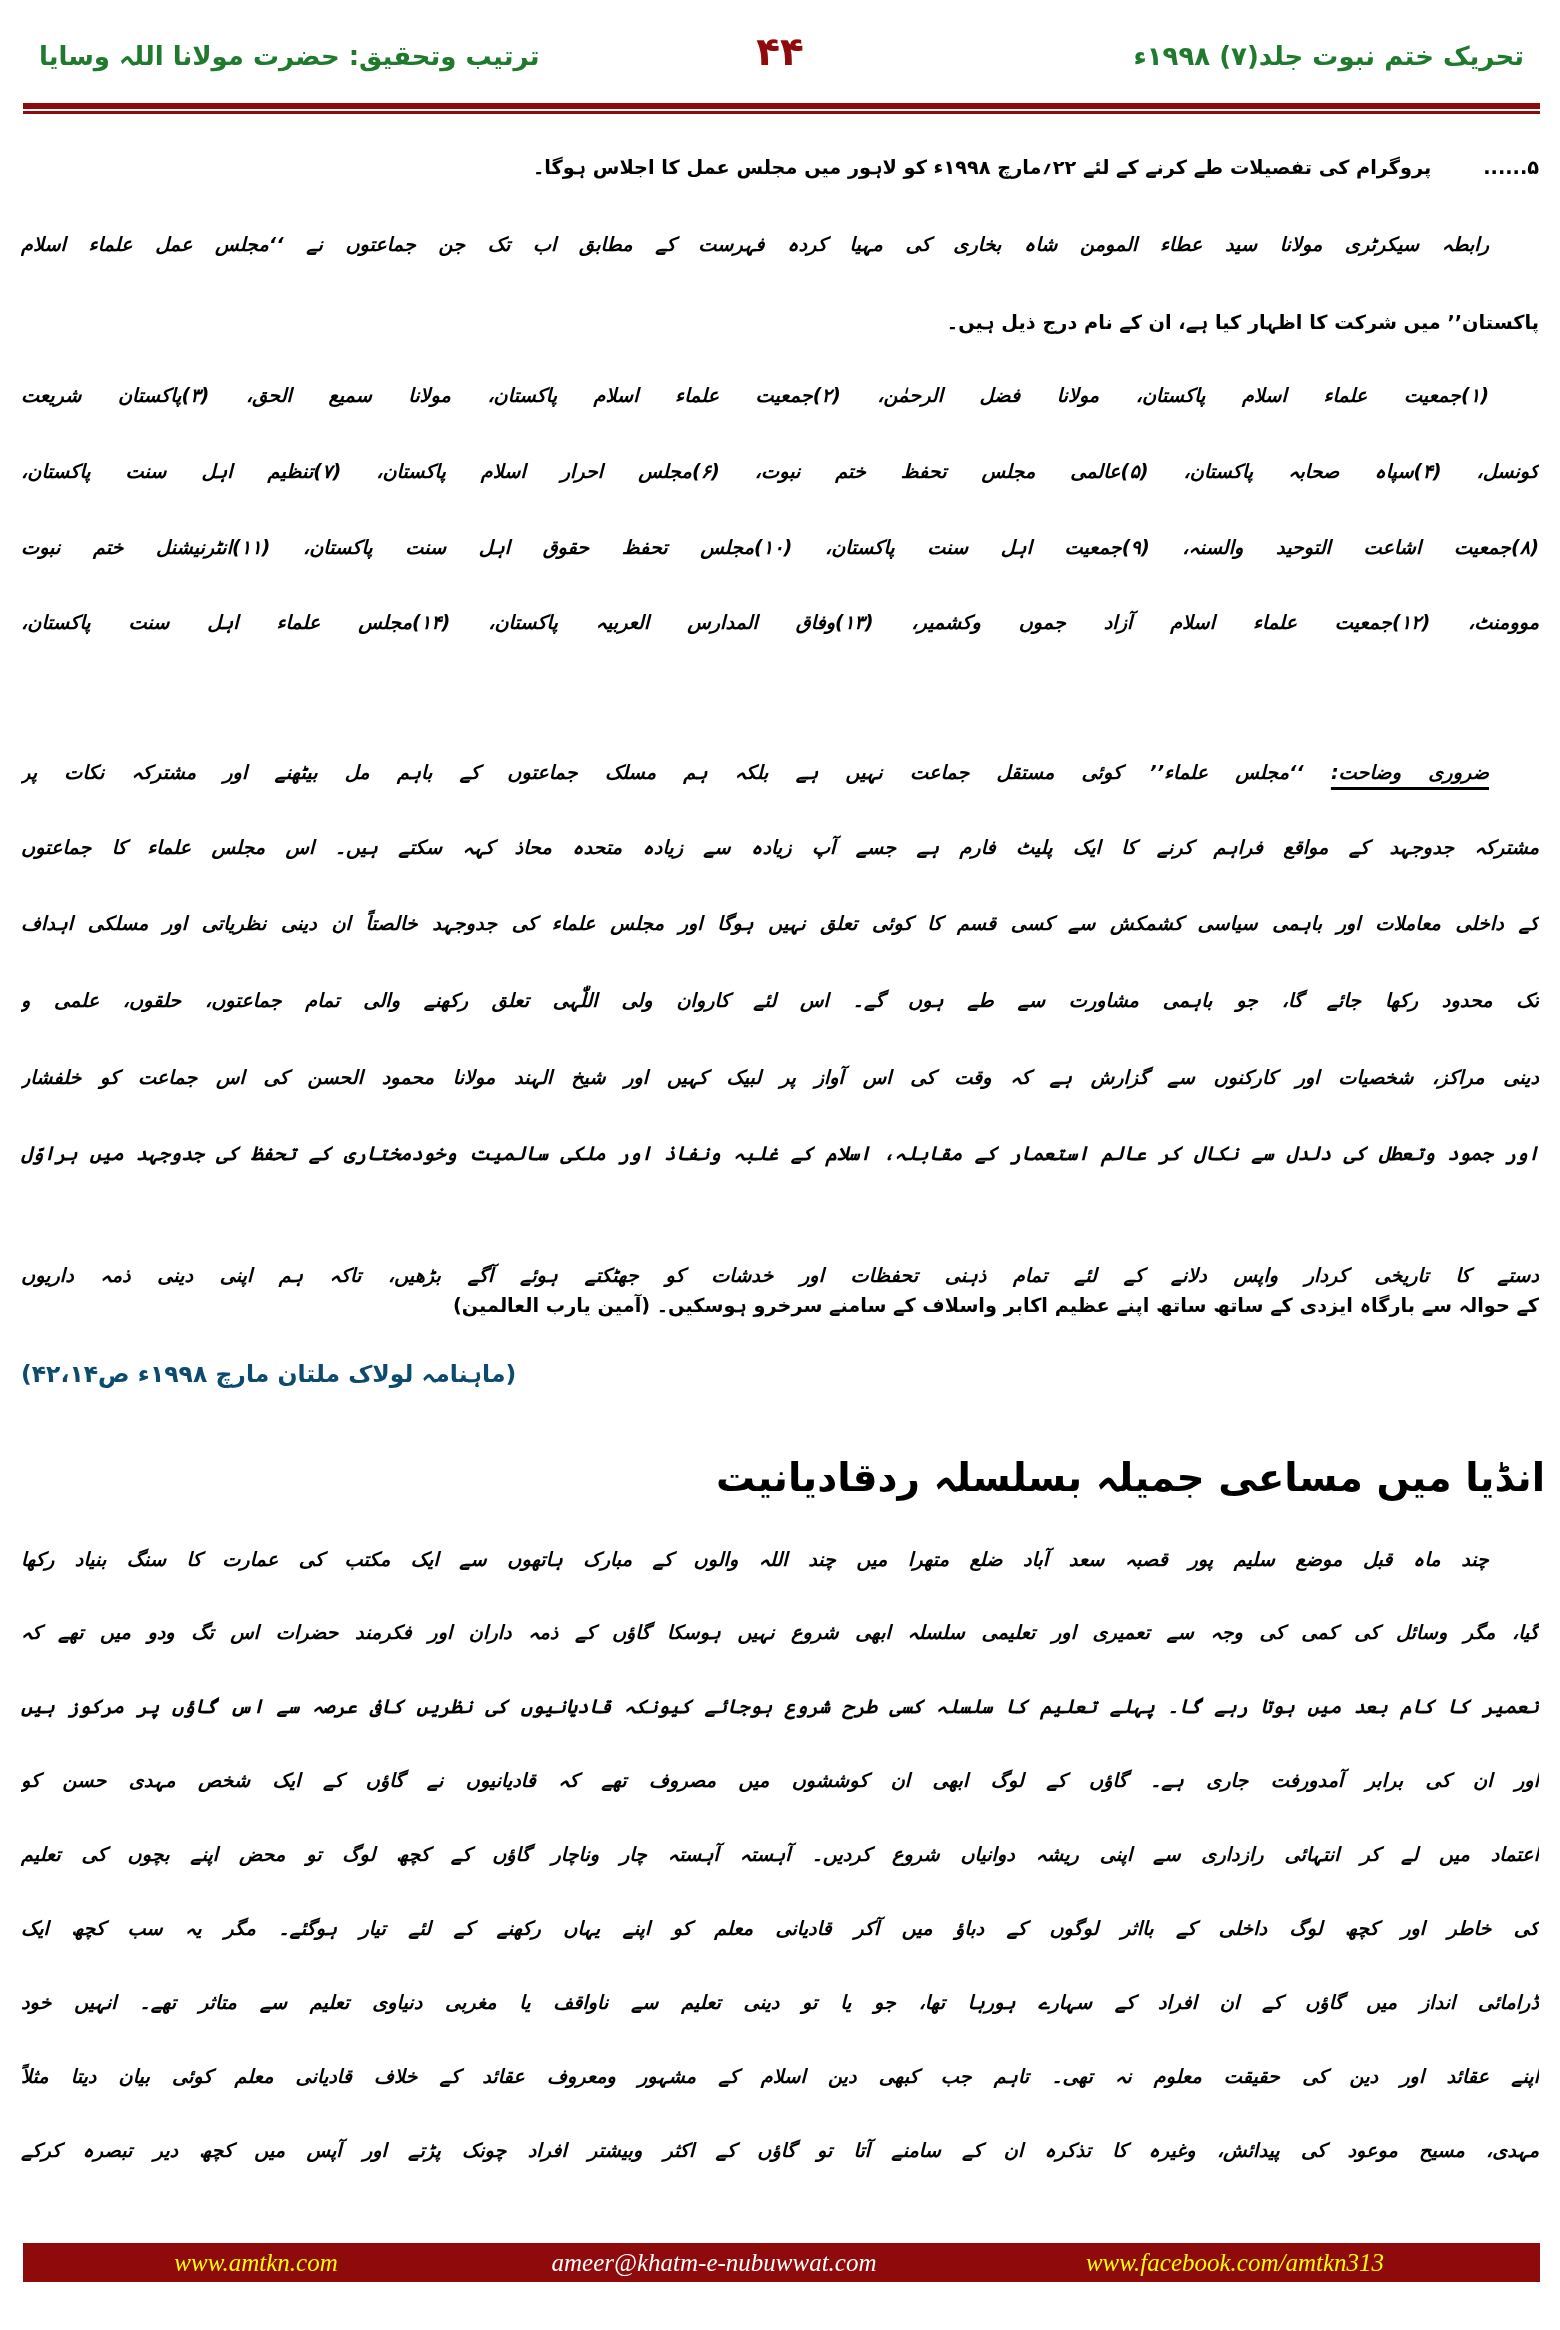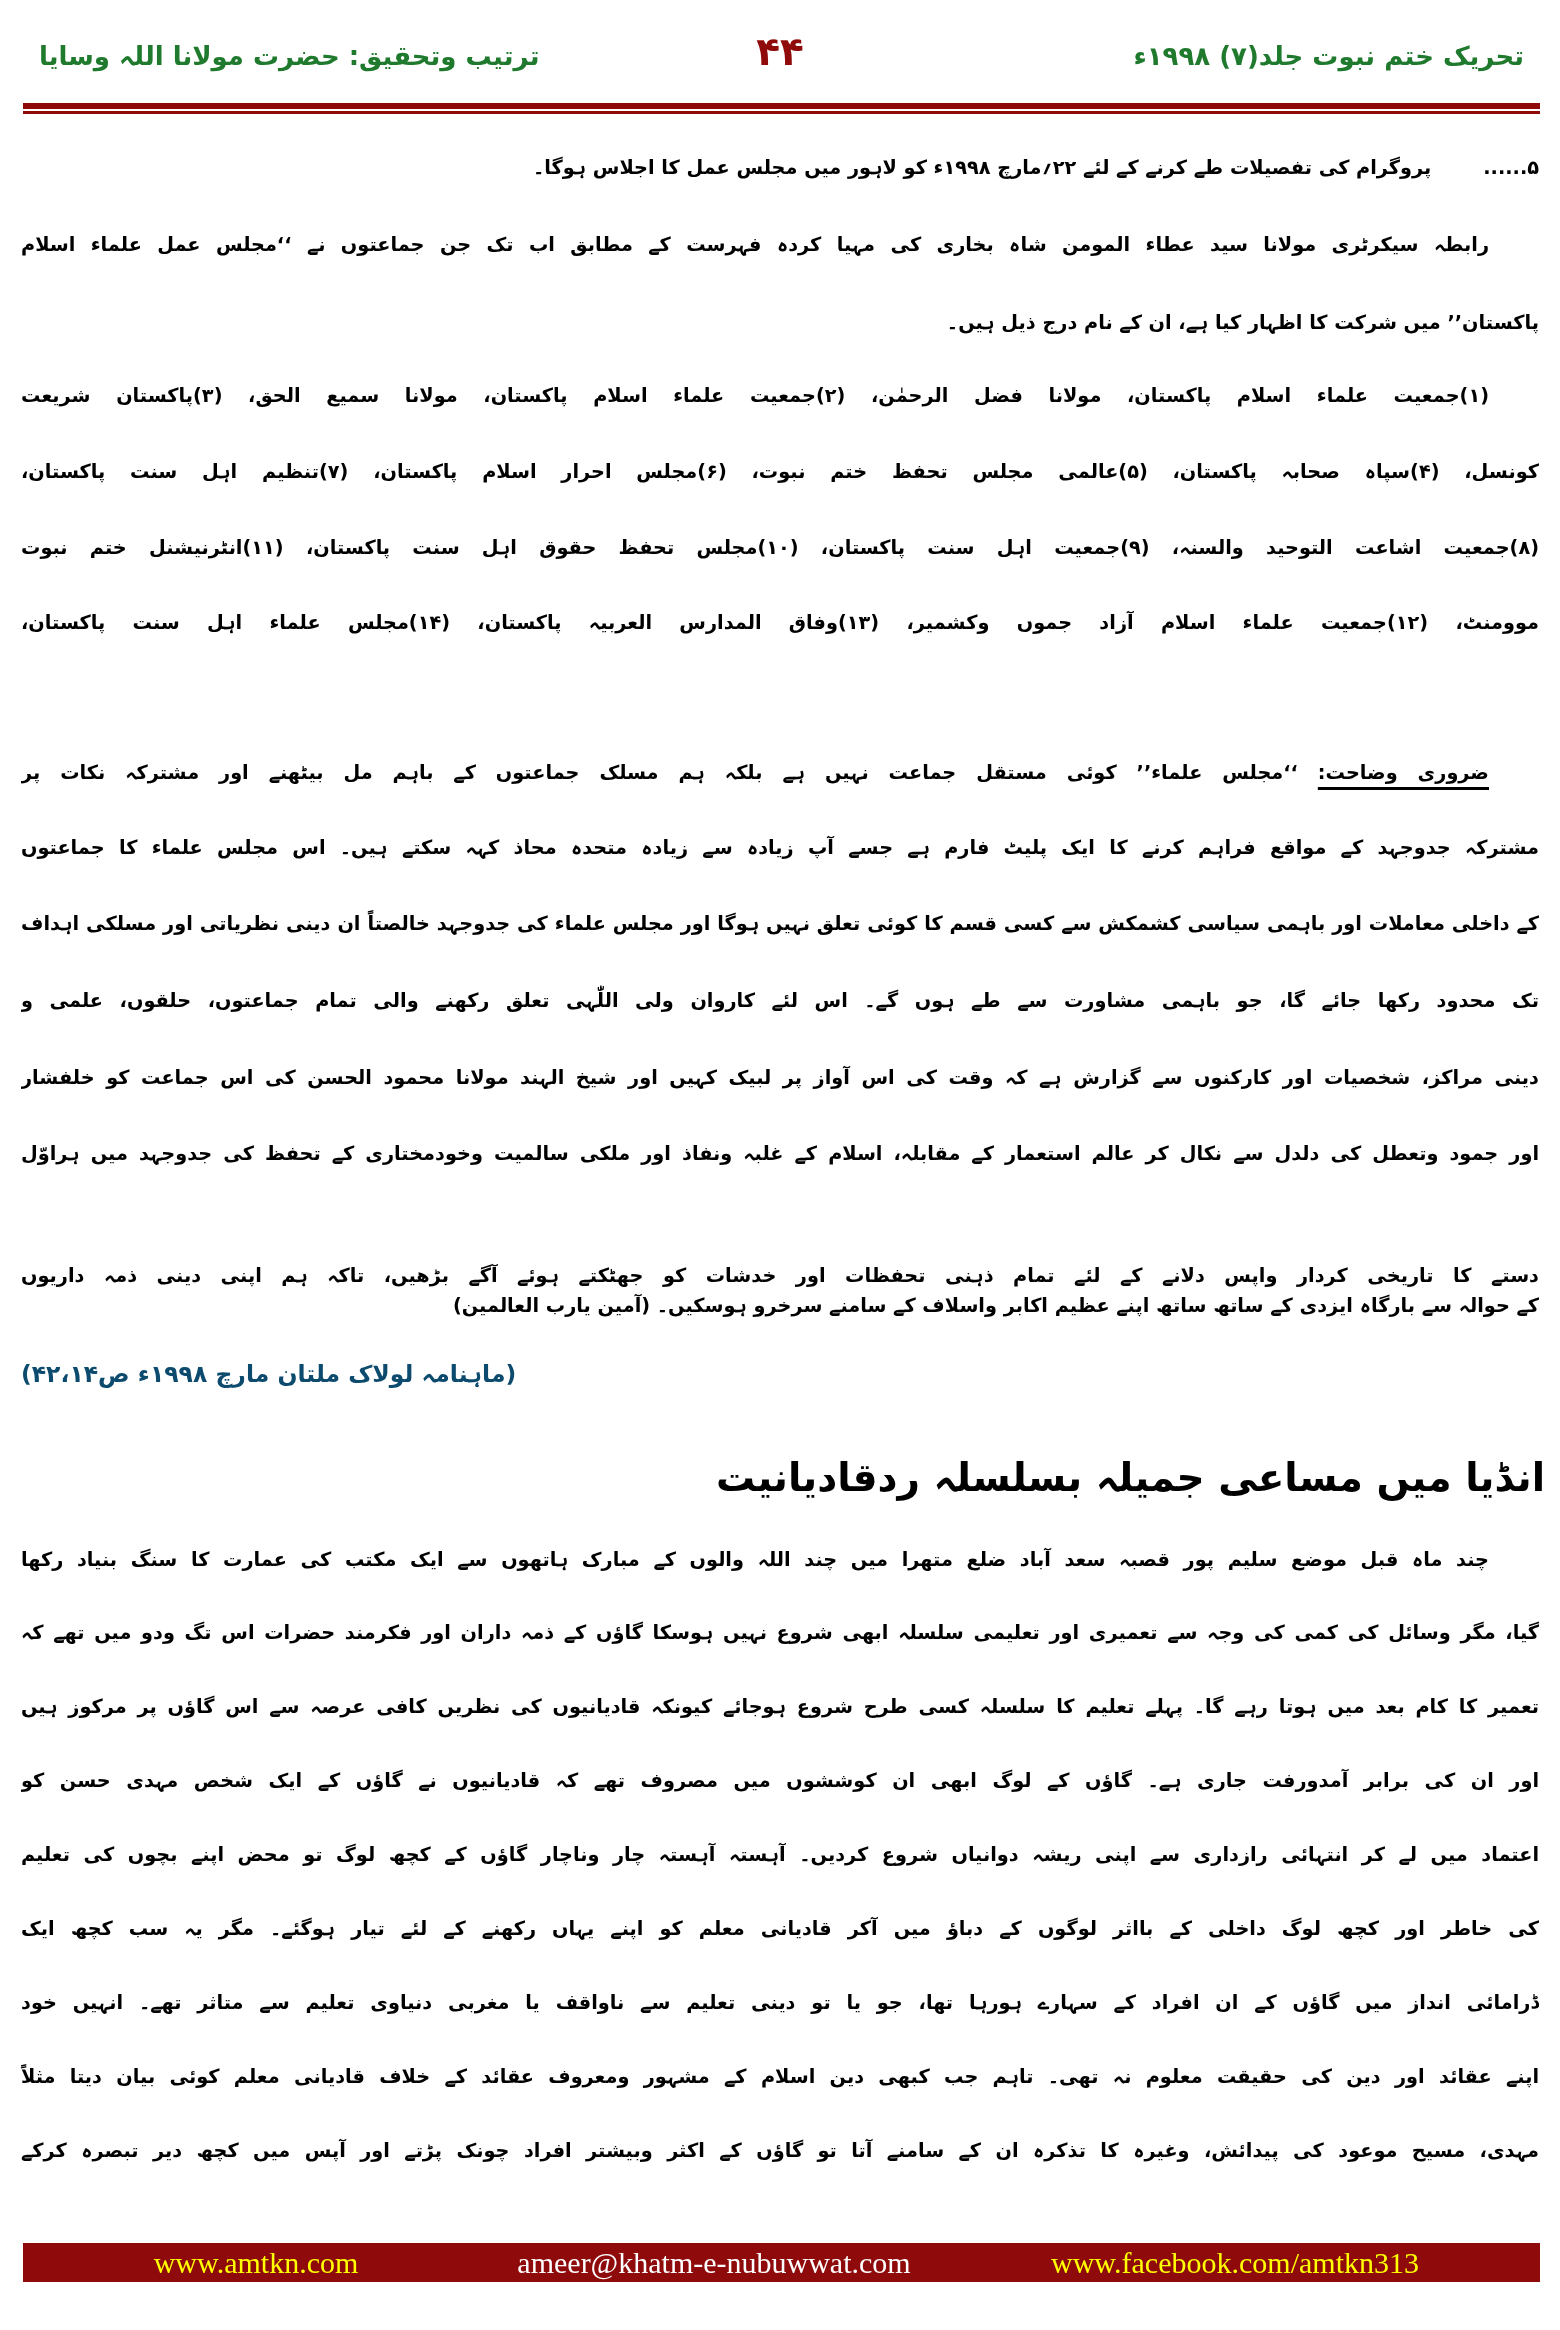--- a/index.html
+++ b/index.html
@@ -56,21 +56,21 @@
     line-height: 54px;
     box-sizing: border-box;
     direction: rtl;
     overflow: hidden;
     white-space: normal;
     font-family: "DejaVu Sans", sans-serif;
     font-weight: bold;
     font-size: 30px;
     color: #000000;
   }
-  .j { text-align: justify; text-align-last: justify; }
+  .j { text-align: justify; text-align-last: justify; font-style: italic; }
   .r { text-align: right; text-align-last: right; }
   .ind { padding-right: 50px; }
   .num-gap { display: inline-block; width: 52px; }
   .ul { text-decoration: underline; text-decoration-thickness: 2.5px; text-underline-offset: 8.4px; }
   .cite {
     position: absolute;
     left: 21px;
     width: 1518px;
     top: 1352px;
     height: 45px;
@@ -110,22 +110,23 @@
     background: var(--red);
   }
   .foot {
     position: absolute;
     top: 0;
     height: 28px;
     line-height: 39px;
     transform: translateX(-50%);
     white-space: nowrap;
     font-family: "Liberation Serif", serif;
-    font-size: 30px;
+    font-size: 25px;
     text-decoration: none;
+    font-style: italic;
   }
   .foot.y { color: var(--yellow); }
   .foot.w { color: var(--white); }
 </style>
 </head>
 <body>
 
 <div class="page">
 
   <div class="hdr-text hdr-right">تحریک ختم نبوت جلد(۷) ۱۹۹۸ء</div>

